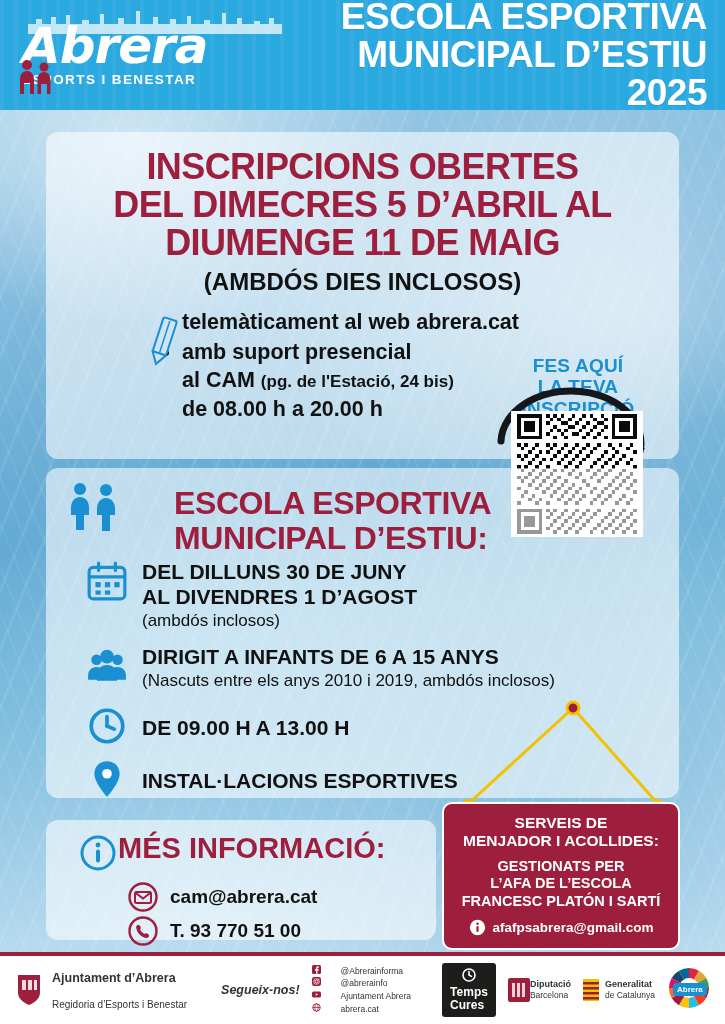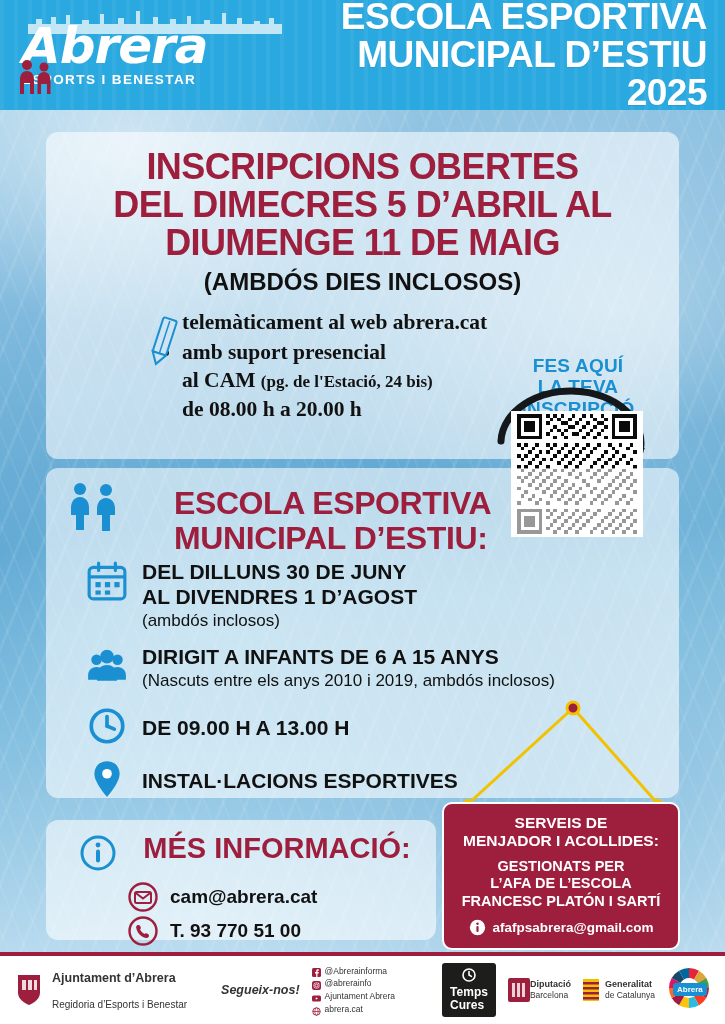--- a/index.html
+++ b/index.html
@@ -79,21 +79,21 @@
     text-align:center;color:#9d1f3d;font-weight:bold;
     font-size:36px;line-height:1.06;padding-top:16px;letter-spacing:-.6px;
   }
   .ins-title span{display:block;}
   .ins-sub{
     text-align:center;color:#111;font-weight:bold;font-size:24px;margin-top:6px;
   }
   .ins-list{
     margin:12px 0 0 96px;color:#111;font-weight:bold;font-size:21.5px;line-height:1.32;
   }
-  .ins-list li{margin-bottom:1px;font-family:Liberation Serif, serif;}
+  .ins-list li{margin-bottom:1px;}
   .ins-list .small{font-weight:bold;font-size:17px;}
   .pencil{position:absolute;left:95px;top:182px;width:44px;height:56px;}
 
   
   #qrblock{
     position:absolute;left:483px;top:345px;width:190px;height:195px;
   }
   .qr-label{
     color:#1a8fd1;font-weight:bold;font-size:19px;line-height:1.12;text-align:center;
     padding-top:10px;letter-spacing:.2px;
@@ -119,21 +119,20 @@
   .row{position:absolute;display:flex;align-items:flex-start;}
   .row .ico{width:42px;flex:0 0 42px;margin-right:14px;}
   .row .txt{color:#111;}
   .t-big{font-weight:bold;font-size:21px;line-height:1.18;}
   .t-small{font-size:17px;line-height:1.2;margin-top:1px;}
 
   
   #mesinfo{
     left:46px;top:820px;width:390px;height:120px;
     background:rgba(255,255,255,.58);
-    text-align:center;
   }
   .mi-title{
     color:#9d1f3d;font-weight:bold;font-size:29px;margin:12px 0 0 72px;
   }
   .mi-row{position:absolute;display:flex;align-items:center;}
   .mi-row .txt{font-weight:bold;font-size:19px;color:#111;}
 
   
   #serveis{
     position:absolute;left:442px;top:802px;width:238px;height:148px;
@@ -150,21 +149,21 @@
     position:absolute;left:0;bottom:0;width:725px;height:68px;background:#fff;
     display:flex;align-items:center;
   }
   .footer-top{position:absolute;left:0;bottom:68px;width:725px;height:4px;background:#9d1f3d;}
   .ft-shield{margin-left:16px;width:26px;height:34px;}
   .ft-town{margin-left:10px;}
   .ft-town .a{font-weight:bold;font-size:12.5px;color:#333;}
   .ft-town .b{font-size:10px;color:#333;margin-top:14px;}
   .ft-follow{margin-left:34px;font-style:italic;font-weight:bold;font-size:12.5px;color:#333;}
   .ft-social{margin-left:12px;font-size:8.5px;color:#333;line-height:1.5;}
-  .ft-social div{display:flex;align-items:flex-end;gap:4px;}
+  .ft-social div{display:flex;align-items:flex-start;gap:20px;}
   .ft-logos{margin-left:auto;display:flex;align-items:center;gap:12px;margin-right:14px;}
   .tc-logo{background:#1d1d1b;color:#fff;font-weight:bold;font-size:12px;padding:5px 8px;border-radius:3px;line-height:1.05;display:flex;align-items:center;gap:4px;flex-direction:column;}
   .dip{font-size:8.5px;color:#333;line-height:1.25;}
   .dip b{font-size:9px;}
   .sdg{width:44px;height:44px;}
   .abrera-badge{background:#1a8fd1;color:#fff;font-weight:bold;font-size:8px;border-radius:3px;padding:2px 4px;}
 </style>
 </head>
 <body>
 

